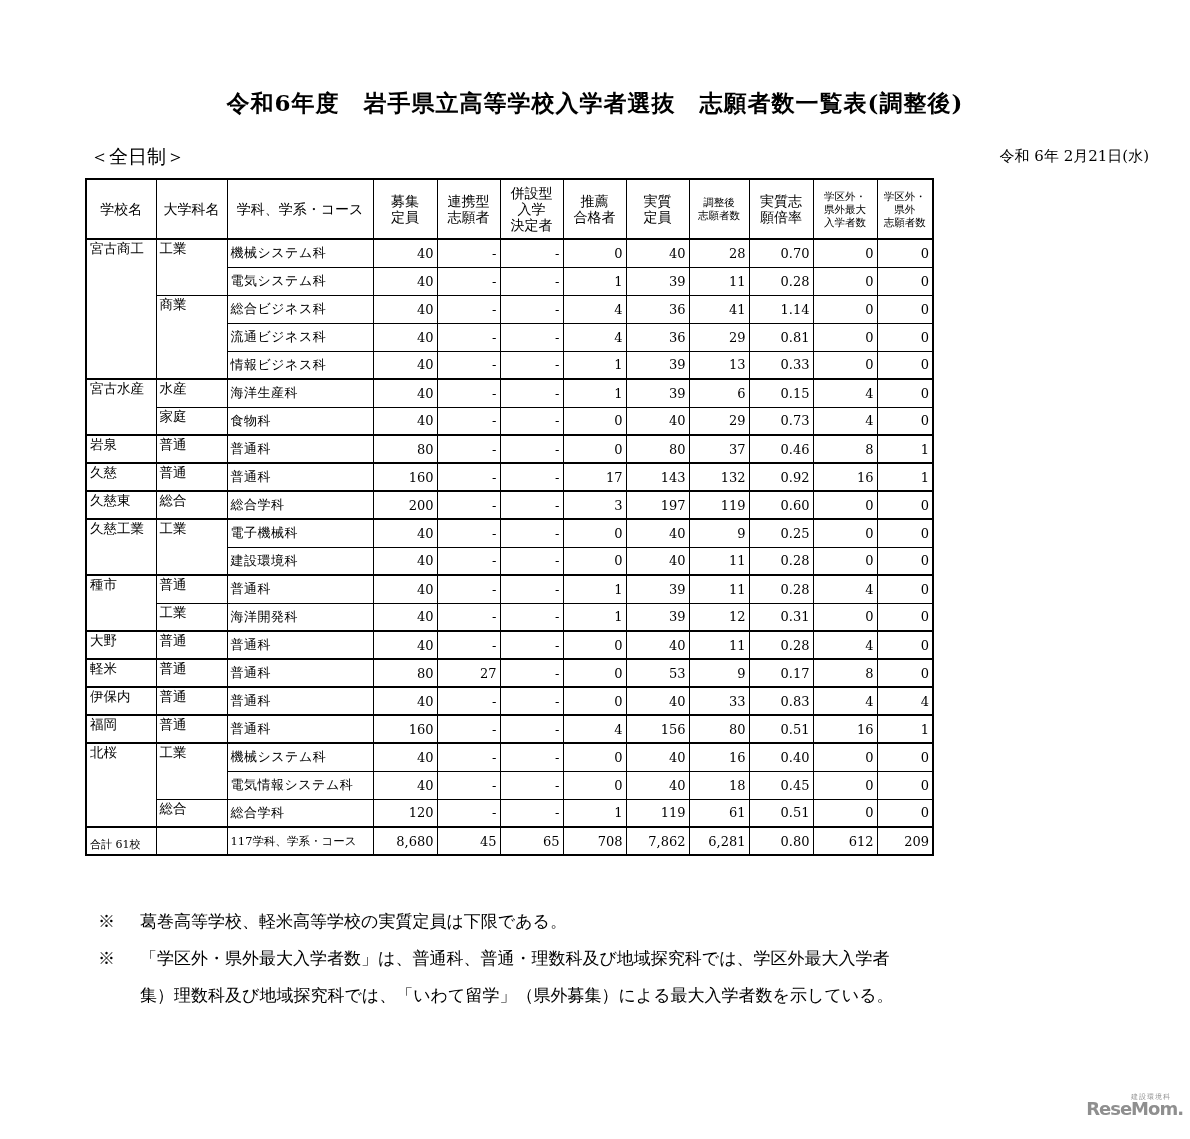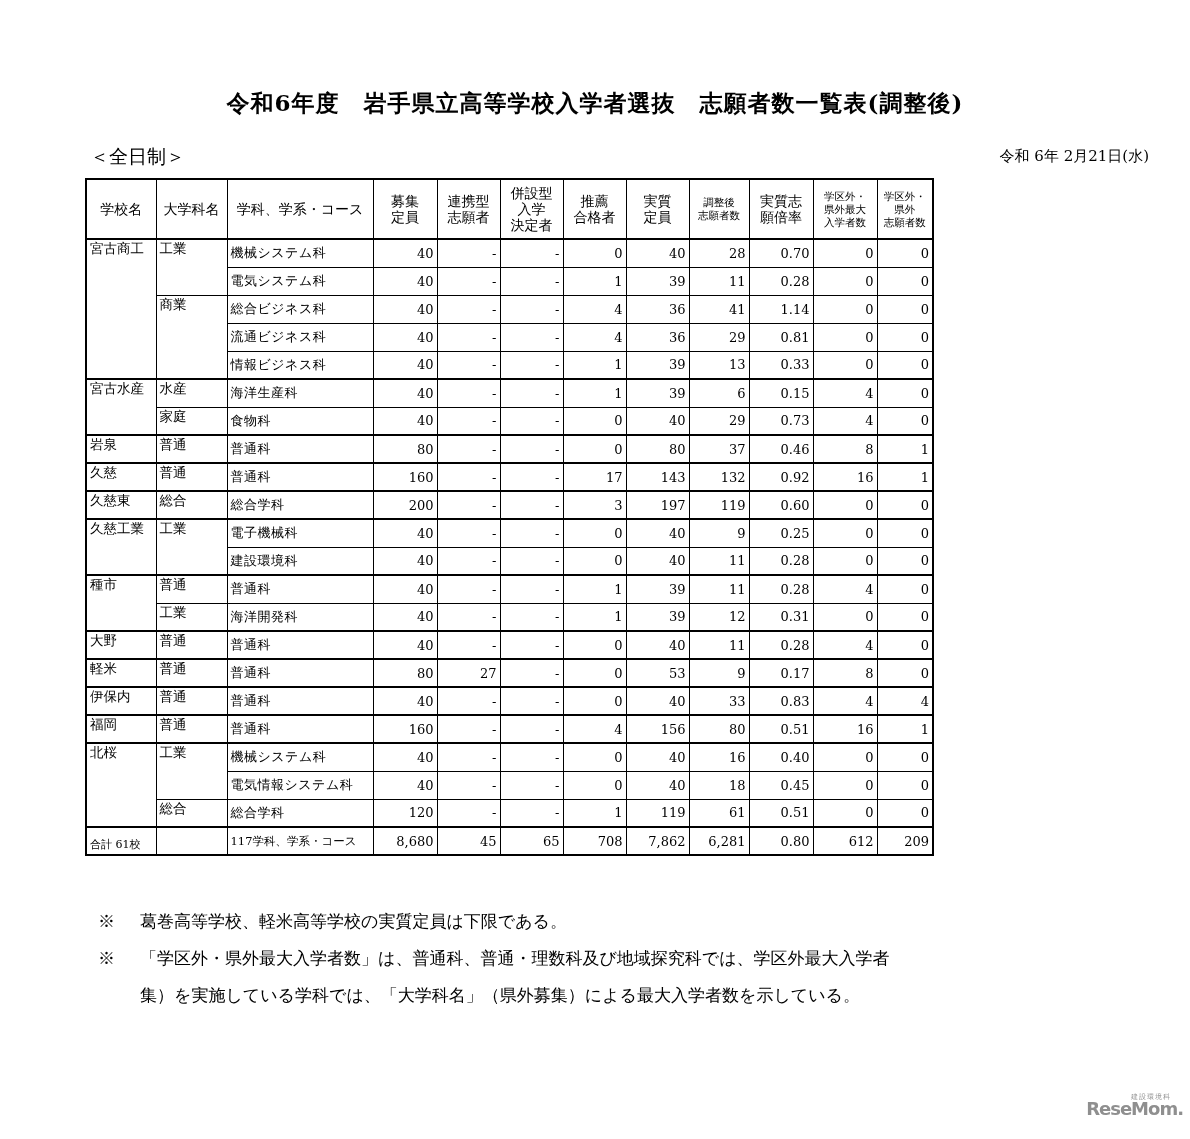--- a/index.html
+++ b/index.html
@@ -468,21 +468,21 @@
     <div class="note">
       <span class="note-marker">※</span>
       <div class="note-lines">
         <div>葛巻高等学校、軽米高等学校の実質定員は下限である。</div>
       </div>
     </div>
     <div class="note">
       <span class="note-marker">※</span>
       <div class="note-lines">
         <div>「学区外・県外最大入学者数」は、普通科、普通・理数科及び地域探究科では、学区外最大入学者</div>
-        <div>集）を実施している学科では、「大学科名」（県外募集）による最大入学者数を示している。</div>
+        <div>集）理数科及び地域探究科では、「いわて留学」（県外募集）による最大入学者数を示している。</div>
       </div>
     </div>
   </div>
 
   <div class="logo" style="color: rgb(143, 143, 143);">
     <span class="logo-ruby">建設環境科</span>
     <span class="logo-text">ReseMom.</span>
   </div>
 
 </div>

